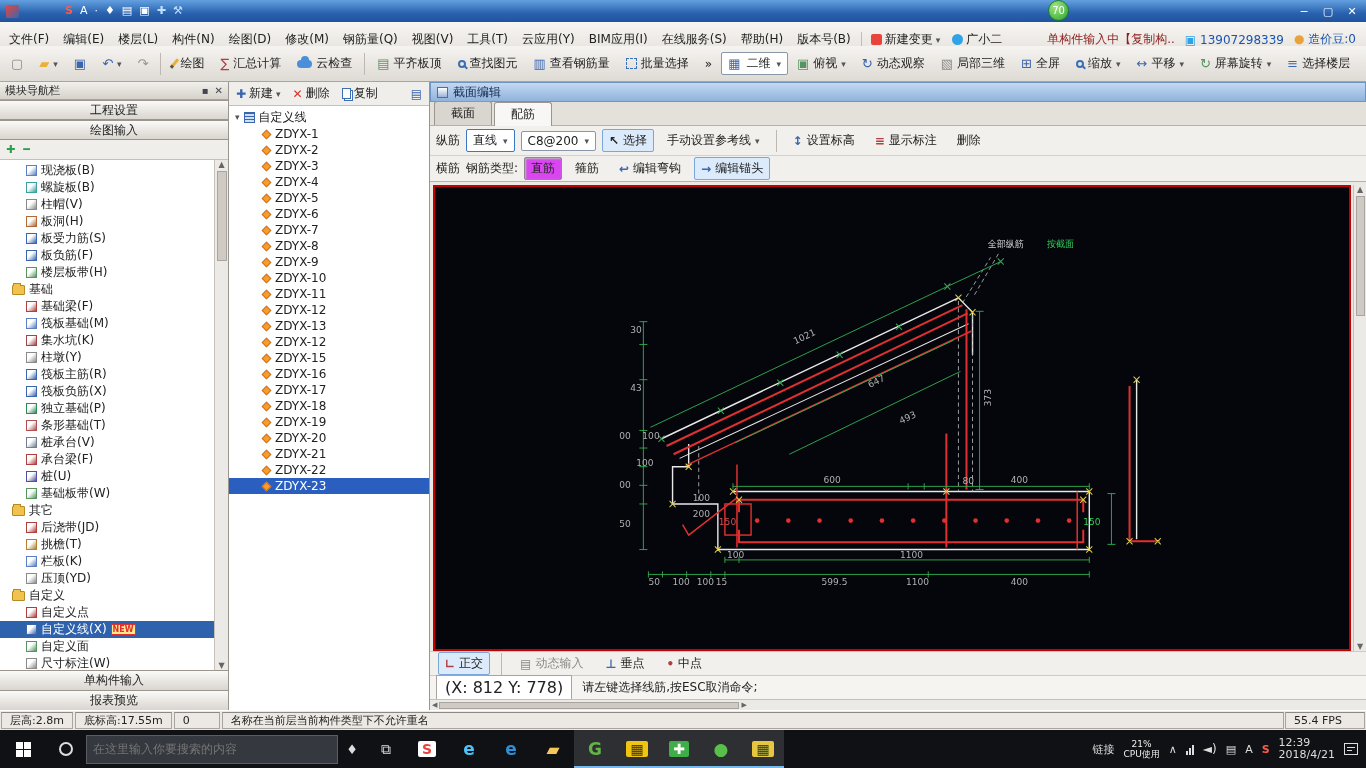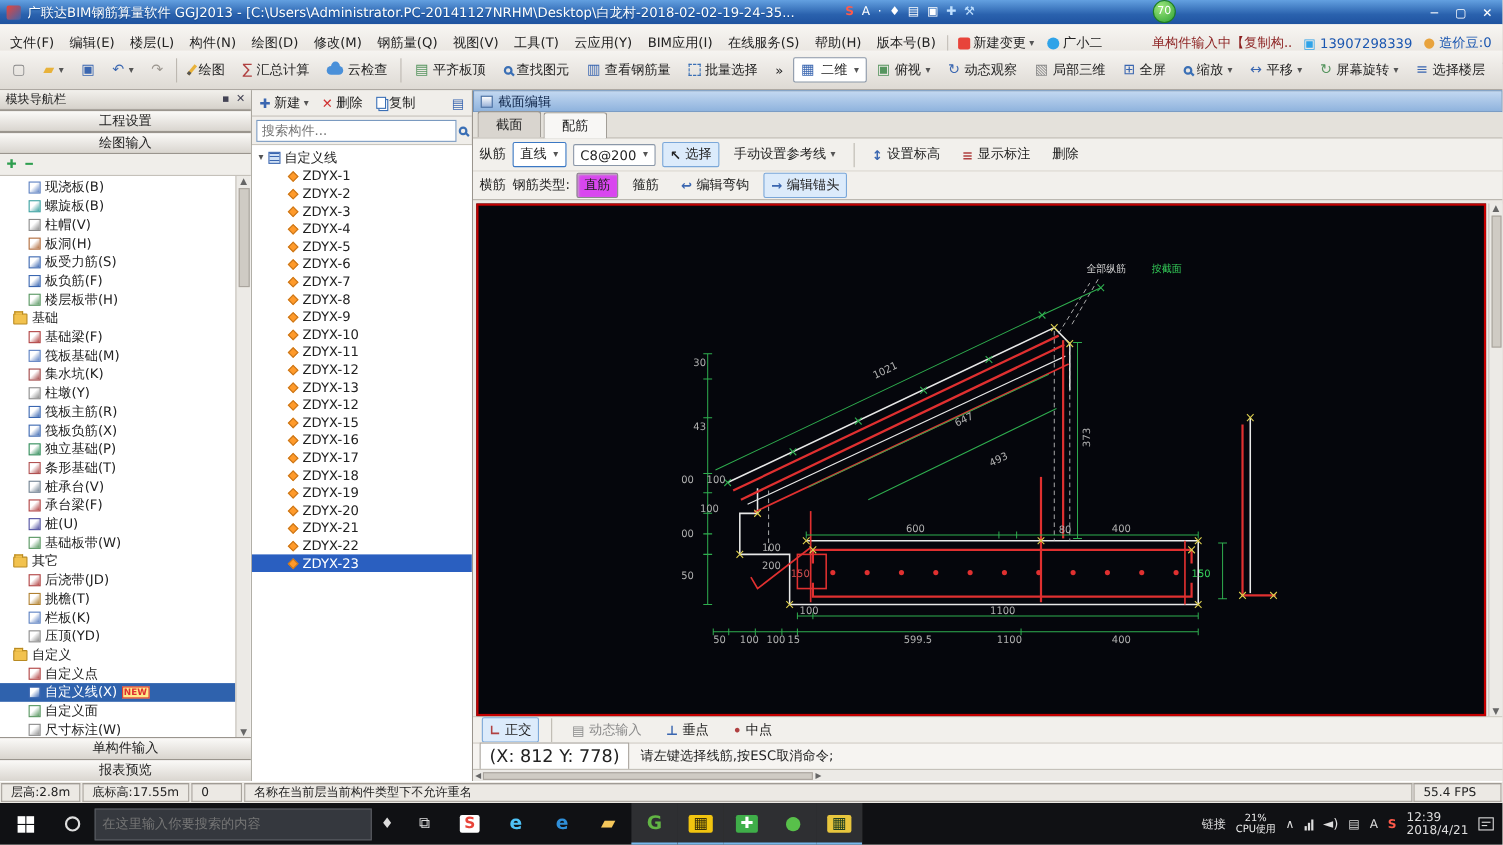--- a/index.html
+++ b/index.html
@@ -128,21 +128,20 @@
   .notif:after{content:"";position:absolute;left:2px;top:6px;right:5px;border-top:1px solid #ddd}
   .spk{display:inline-block;color:#ddd;font-size:12px}
 </style>
 </head>
 <body>
 
 <div class="screen">
 
   <div class="titlebar">
     <span class="app-glyph"></span>
-    <span class="ttl">广联达BIM钢筋算量软件 GGJ2013 - [C:\Users\Administrator.PC-20141127NRHM\Desktop\白龙村-2018-02-02-19-24-35...</span>
     <div class="ime-bar">
       <span style="color:#ff5a4a;font-weight:bold">S</span>
       <span>A</span>
       <span>·</span>
       <span>♦</span>
       <span>▤</span>
       <span>▣</span>
       <span style="color:#bfe0ff">✚</span>
       <span style="color:#bfe0ff">⚒</span>
     </div>
@@ -449,24 +448,20 @@
             <b style="color:#d03030">✕</b>
             <span>删除</span>
           </span>
         <span class="m-btn">
             <span class="copyicon"></span>
             <span>复制</span>
           </span>
         <span class="m-btn" style="margin-left:auto">
             <b style="color:#3a66b0">▤</b>
           </span>
-      </div>
-      <div class="m-search">
-        <input placeholder="搜索构件..." style="">
-        <span class="mag"></span>
       </div>
       <div class="m-tree">
         <div class="m-root">
           <span class="caret">▾</span>
           <span class="rooticon"></span>
           <span>自定义线</span>
         </div>
         <div id="comp-list">
             <div class="crow">
               <span class="cicon"></span>

